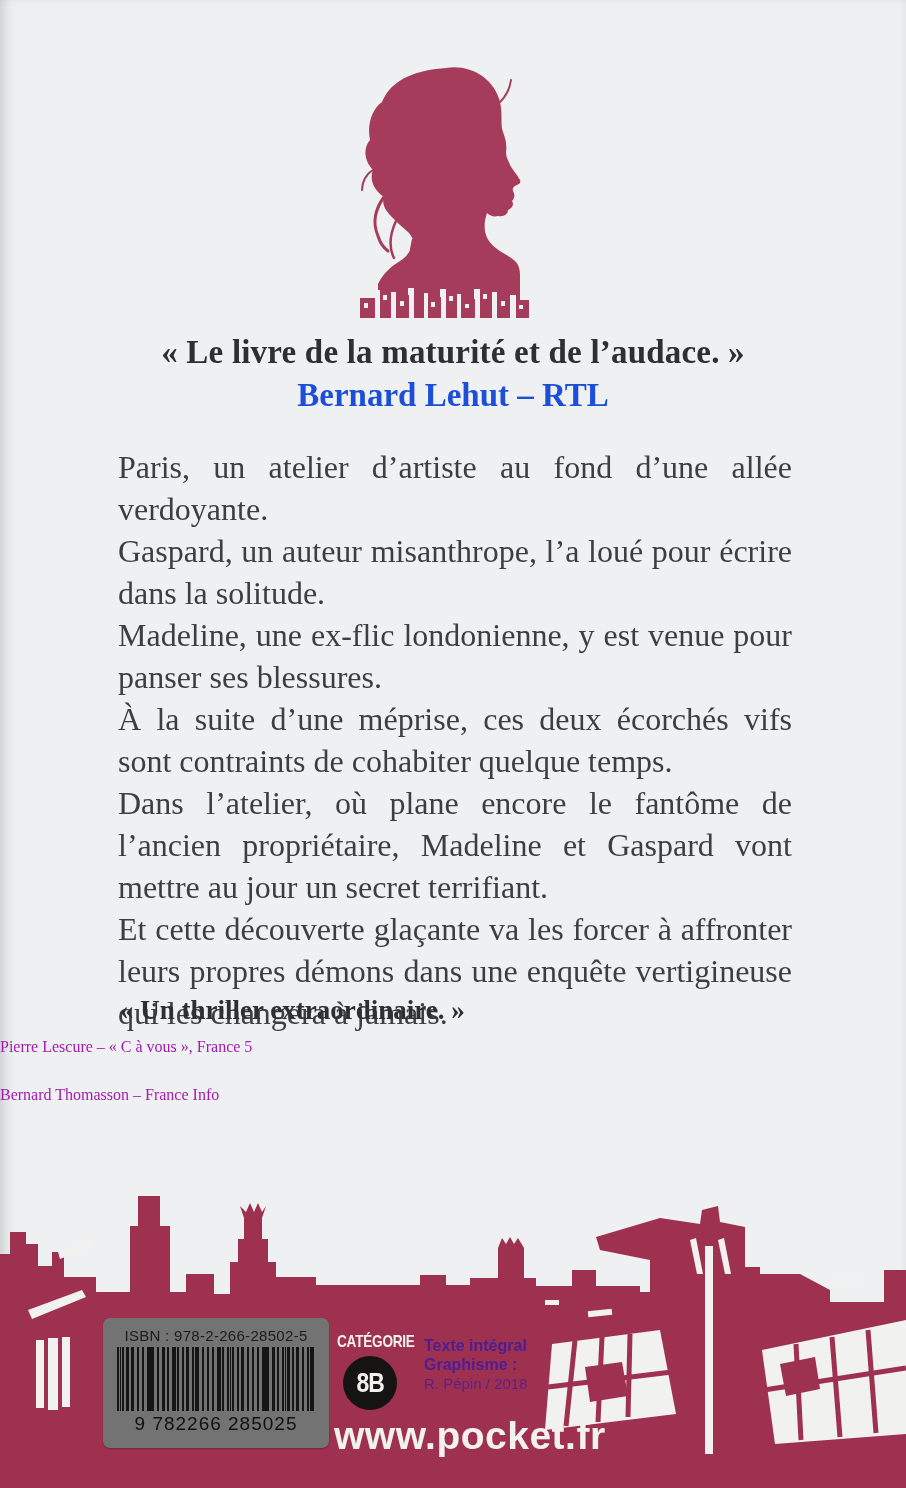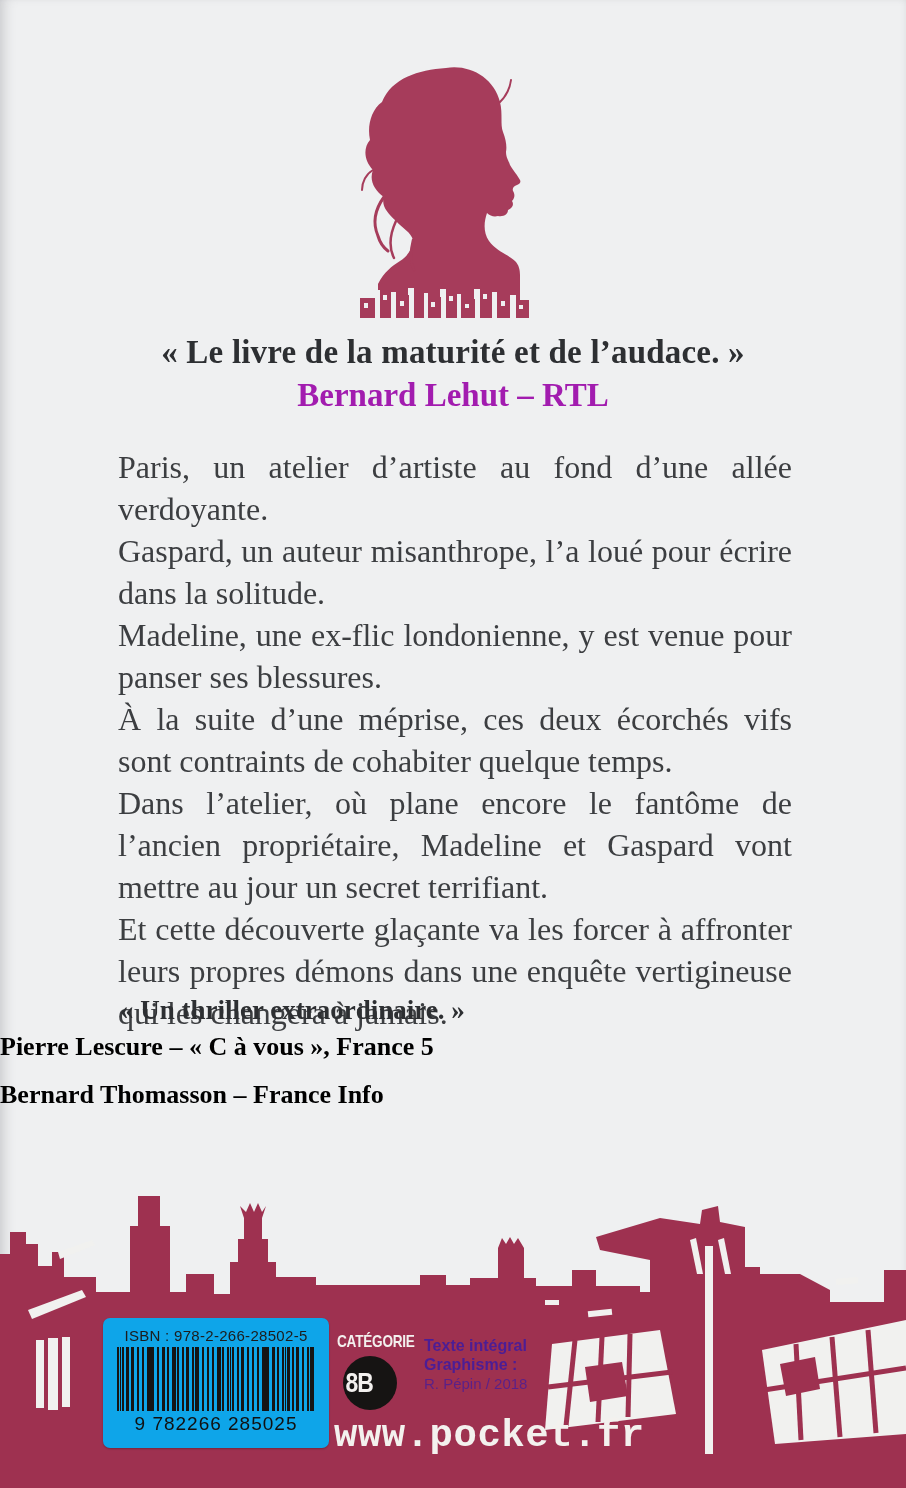--- a/index.html
+++ b/index.html
@@ -20,43 +20,43 @@
   #skyline-svg{left:0;bottom:0;width:906px;height:306px;}
 
   .top-quote{
     position:absolute;left:0;top:331px;width:906px;
     text-align:center;
   }
   .top-quote .q{
     font-size:33px;font-weight:bold;color:#2d2f32;line-height:43px;letter-spacing:.2px;
   }
   .top-quote .a{
-    font-size:33px;font-weight:bold;color:#a21caf;line-height:43px;font-family:Liberation Serif, serif;
+    font-size:33px;font-weight:bold;color:#1d4ed8;line-height:43px;font-family:Liberation Serif, serif;
   }
 
   .synopsis{
     position:absolute;left:118px;top:446px;width:674px;
     font-size:32px;line-height:42px;color:#3c3e41;
     text-align:justify;
   }
   .synopsis p{margin:0;}
 
   .review{position:absolute;left:0;width:906px;text-align:left;}
   #review-1{top:993px;}
   #review-2{top:1076px;}
   .review .q{
     font-size:27px;font-weight:bold;color:#2d2f32;line-height:35px;margin:0 120px;
   }
   .review .a{
-    font-size:26px;font-weight:bold;color:#000000;line-height:34px;margin-top:2px;
+    font-size:16px;font-weight:normal;color:#a21caf;line-height:34px;margin-top:2px;
   }
 
   .barcode-box{
     position:absolute;left:103px;top:1318px;width:226px;height:130px;
-    background:#0ea5e9;border-radius:7px;
+    background:#737373;border-radius:7px;
     box-shadow:0 1px 2px rgba(0,0,0,.25);
     text-align:center;
     font-family:"Liberation Sans", sans-serif;
   }
   .barcode-box .isbn{
     font-size:15px;color:#1c1c1c;margin-top:9px;letter-spacing:.3px;
   }
   .bars{
     height:64px;margin:3px 14px 0;
     background:
@@ -72,38 +72,38 @@
   .category{
     position:absolute;left:337px;top:1332px;width:100px;
     font-family:"Liberation Sans", sans-serif;text-align:left;
   }
   .category .label{
     color:#f3f0ee;font-weight:bold;font-size:17px;letter-spacing:-.3px;
     transform:scaleX(.8);transform-origin:left center;white-space:nowrap;
   }
   .category .badge{
     width:54px;height:54px;border-radius:50%;background:#161413;
-    margin:4px 0 0 6px;display:flex;align-items:center;
+    margin:4px 0 0 6px;display:flex;align-items:center;justify-content:center;
   }
   .category .badge span{
     color:#f3f0ee;font-weight:bold;font-size:27px;letter-spacing:-1px;
     transform:scaleX(.85);
   }
 
   .credits{
     position:absolute;left:424px;top:1336px;
     font-family:"Liberation Sans", sans-serif;color:#4c1d95;
     font-size:16px;line-height:19px;font-weight:bold;text-align:left;
   }
   .credits .dim{font-weight:normal;opacity:.82;font-size:15px;}
 
   .website{
     position:absolute;left:334px;top:1414px;
     font-size:39px;font-weight:bold;color:#f3f1ee;
-    font-family:Liberation Mono, monospace;letter-spacing:.5px;
+    font-family:Liberation Sans, sans-serif;letter-spacing:.5px;
   }
 </style>
 </head>
 <body>
 
 <div class="cover">
 
   <svg id="woman-svg" class="illustration" viewBox="0 0 188 260" xmlns="http://www.w3.org/2000/svg">
     <g fill="#a63c5b" stroke="none">
       <path d="M92,6 C116,2 140,16 146,40 C149,52 146,62 149,70

